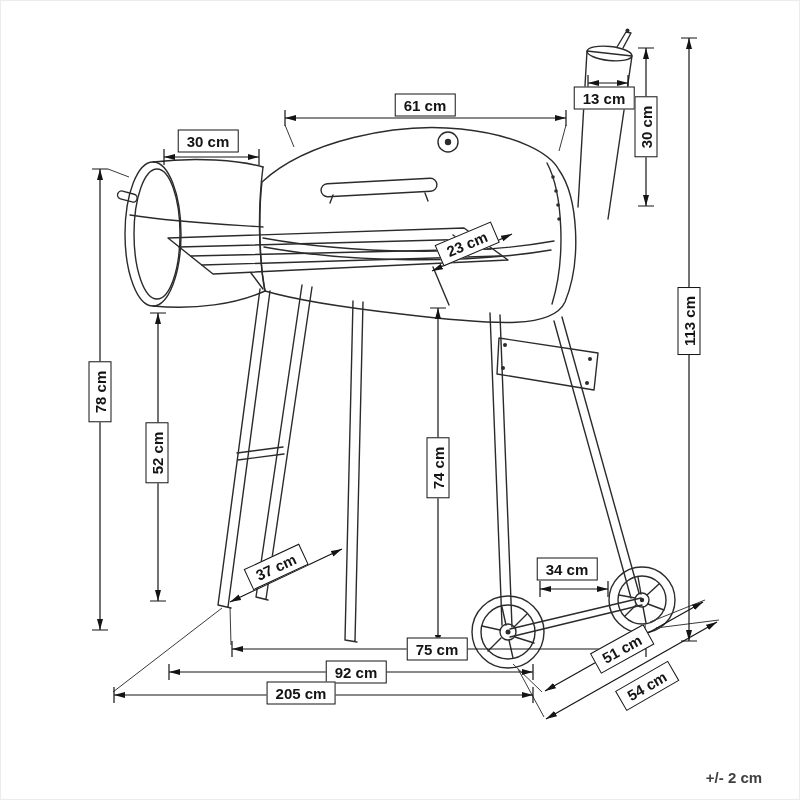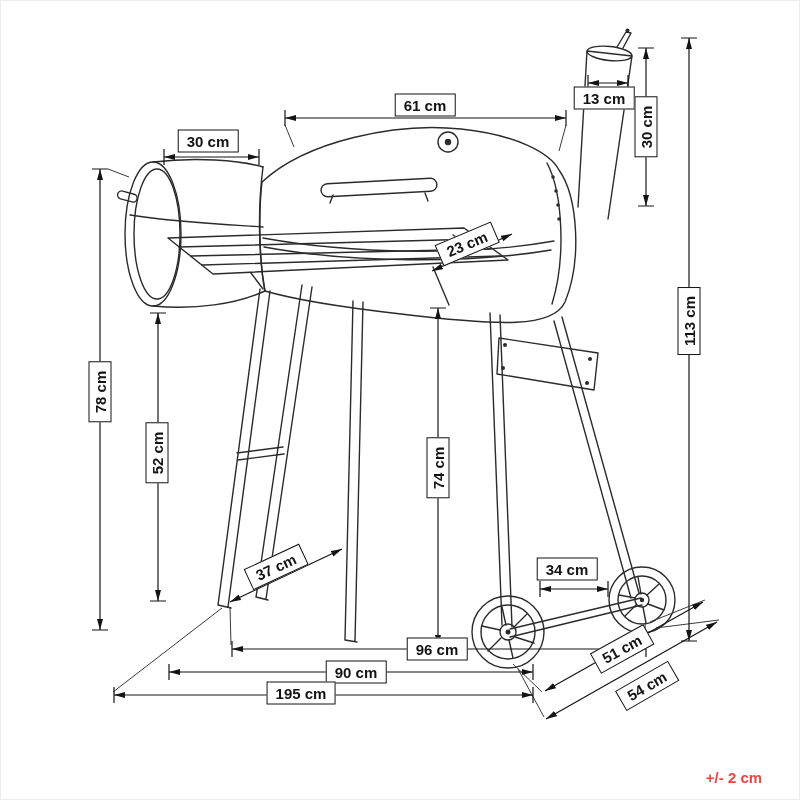--- a/index.html
+++ b/index.html
@@ -13,21 +13,21 @@
     color:#141414;
     font-weight:bold;
     font-size:15px;
     line-height:1;
     padding:3px 8px;
     white-space:nowrap;
     transform:translate(-50%,-50%) rotate(var(--r,0deg));
   }
   .note{
     position:absolute;
-    color:#ef4444;
+    color:#404040;
     font-weight:bold;
     font-size:15px;
     white-space:nowrap;
     transform:translate(-50%,-50%);
   }
 </style>
 </head>
 <body>
 
 <div id="stage">
@@ -182,21 +182,21 @@
   <div class="dim-label" style="left:207px;top:140px">30 cm</div>
   <div class="dim-label" style="left:603px;top:97px">13 cm</div>
   <div class="dim-label" style="left:645px;top:126px;--r:-90deg">30 cm</div>
   <div class="dim-label" style="left:688px;top:320px;--r:-90deg">113 cm</div>
   <div class="dim-label" style="left:466px;top:243px;--r:-23deg">23 cm</div>
   <div class="dim-label" style="left:99px;top:391px;--r:-90deg">78 cm</div>
   <div class="dim-label" style="left:156px;top:452px;--r:-90deg">52 cm</div>
   <div class="dim-label" style="left:437px;top:467px;--r:-90deg">74 cm</div>
   <div class="dim-label" style="left:275px;top:566px;--r:-25deg">37 cm</div>
   <div class="dim-label" style="left:566px;top:568px">34 cm</div>
-  <div class="dim-label" style="left:436px;top:648px">96 cm</div>
-  <div class="dim-label" style="left:355px;top:671px">90 cm</div>
-  <div class="dim-label" style="left:300px;top:692px">195 cm</div>
+  <div class="dim-label" style="left:436px;top:648px">75 cm</div>
+  <div class="dim-label" style="left:355px;top:671px">92 cm</div>
+  <div class="dim-label" style="left:300px;top:692px">205 cm</div>
   <div class="dim-label" style="left:621px;top:648px;--r:-29deg">51 cm</div>
   <div class="dim-label" style="left:646px;top:685px;--r:-30deg">54 cm</div>
 
   <div class="note" style="left:733px;top:776px">+/- 2 cm</div>
 
 </div>
 
 </body></html>

